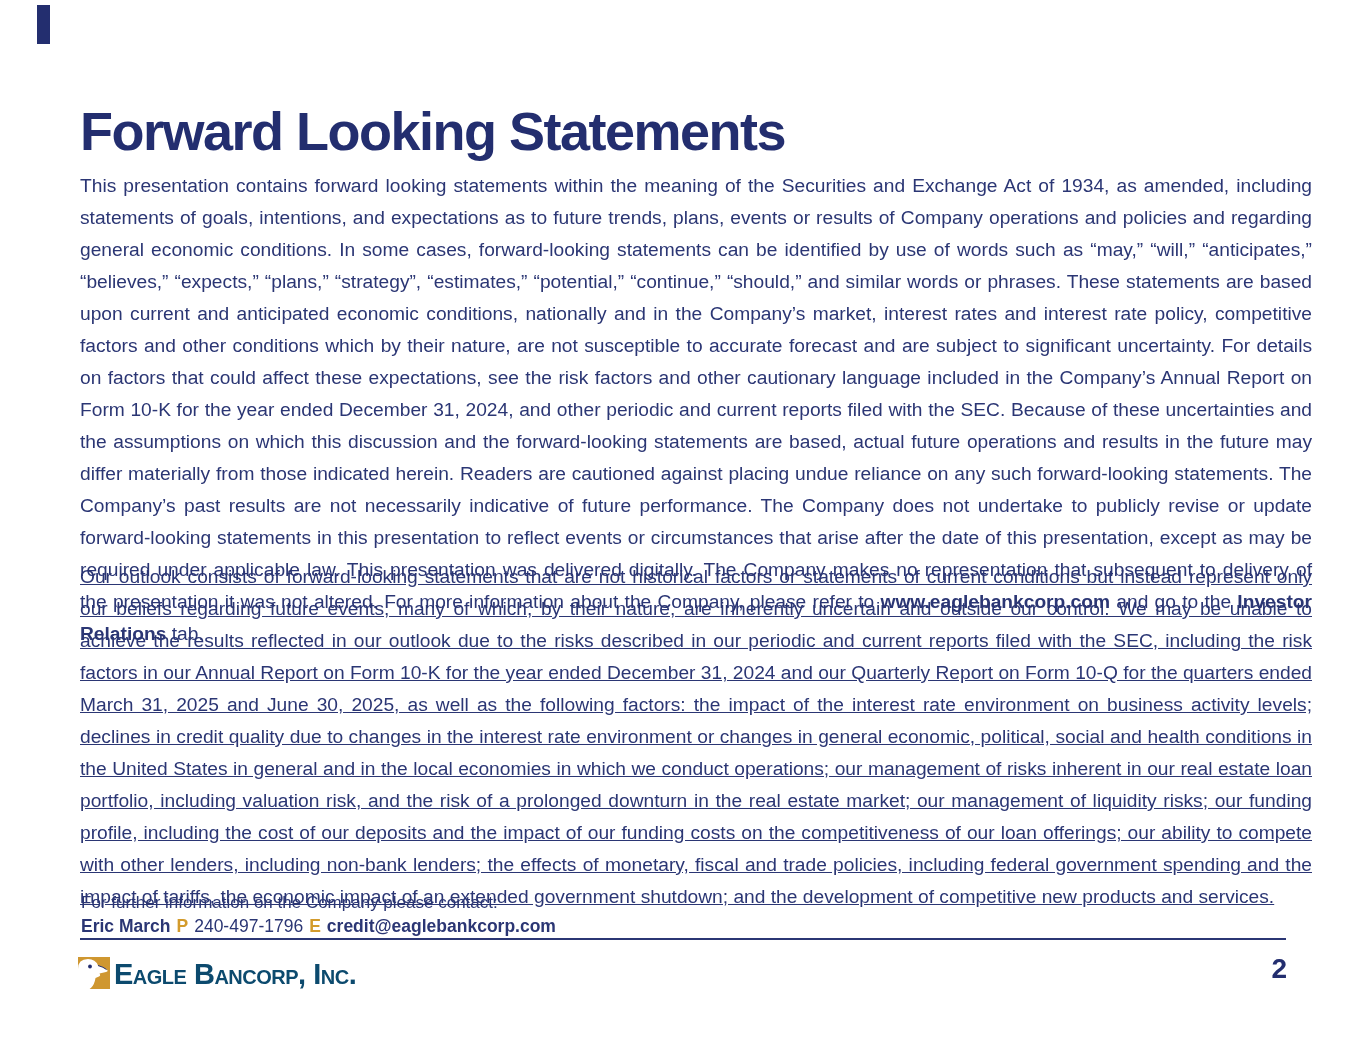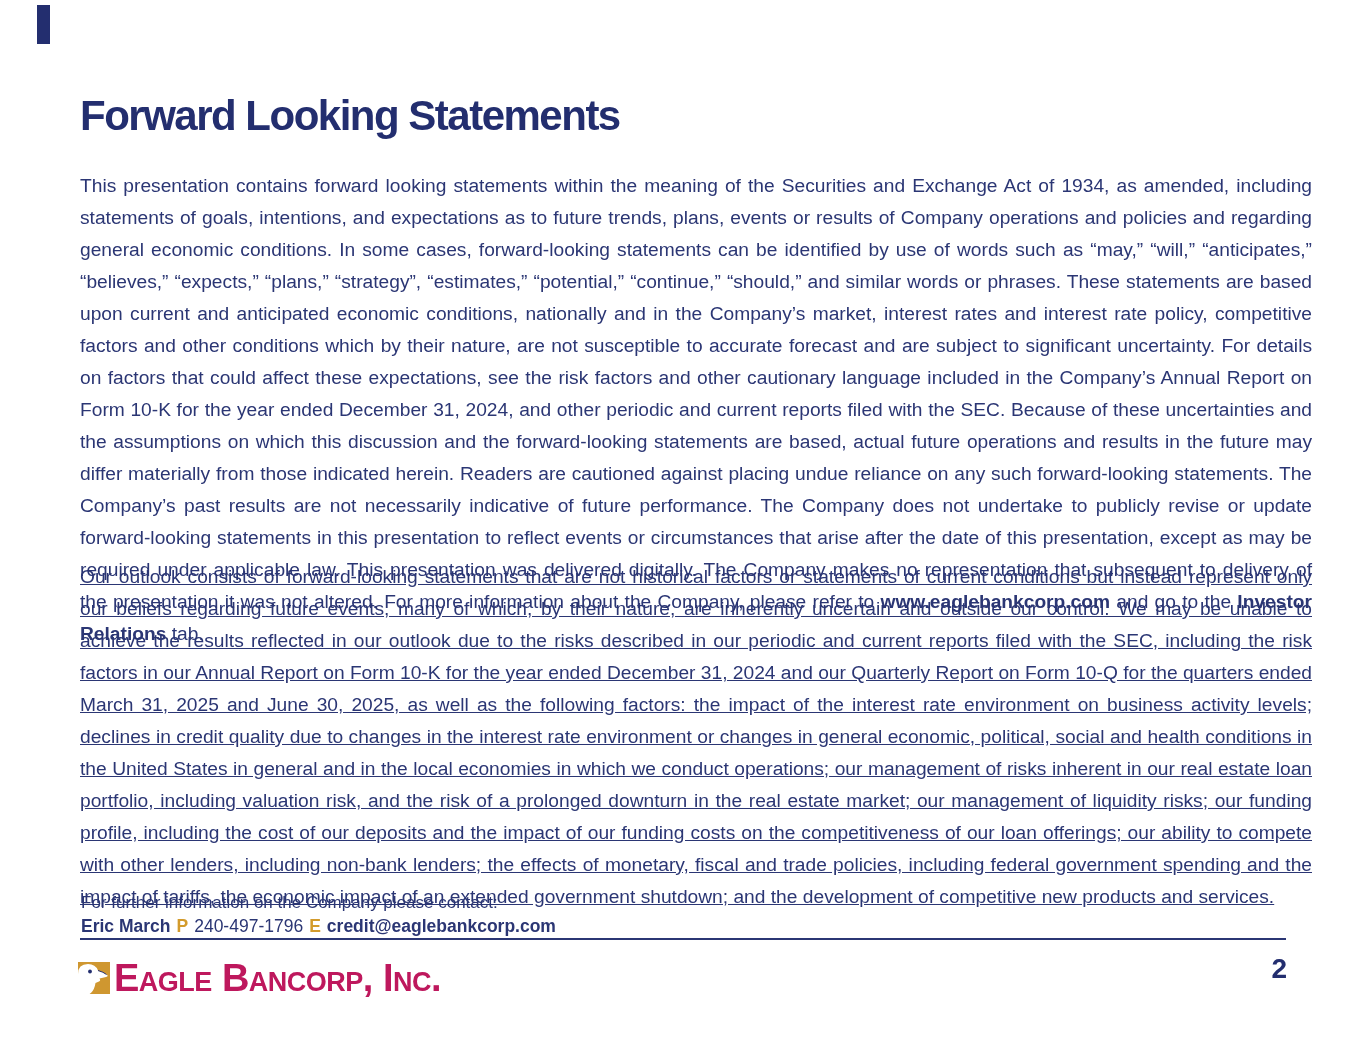--- a/index.html
+++ b/index.html
@@ -11,21 +11,21 @@
     font-family:"Liberation Sans",sans-serif;
     overflow:hidden;
     margin:0 auto;
   }
   .accent-bar{
     position:absolute;left:37px;top:5px;width:13px;height:39px;
     background:#232e6f;
   }
   .page-title{
     position:absolute;left:80px;top:64px;
-    font-size:42px;font-weight:bold;color:#232e6f;
+    font-size:54px;font-weight:bold;color:#232e6f;
     letter-spacing:-1.5px;white-space:nowrap;
   }
   .body-par{
     position:absolute;left:80px;width:1232px;
     font-size:19.2px;line-height:32px;
     color:#2b3674;
     text-align:justify;
     margin:0;
   }
   .par1{top:170px;}
@@ -43,22 +43,22 @@
     position:absolute;left:80px;top:938px;width:1206px;height:2px;
     background:#2b3674;
   }
   .logo{
     position:absolute;left:78px;top:957px;
     display:flex;align-items:center;gap:4px;
   }
   .logo-text{
     font-variant:small-caps;
     font-weight:bold;
-    font-size:38px;
-    color:#be185d;
+    font-size:29px;
+    color:#0c4a6e;
     letter-spacing:-0.5px;
     white-space:nowrap;
   }
   .eagle-icon{display:block;}
   .page-number{
     position:absolute;right:78px;top:953px;
     font-size:28px;font-weight:bold;color:#232e6f;
   }
 </style>
 </head>

